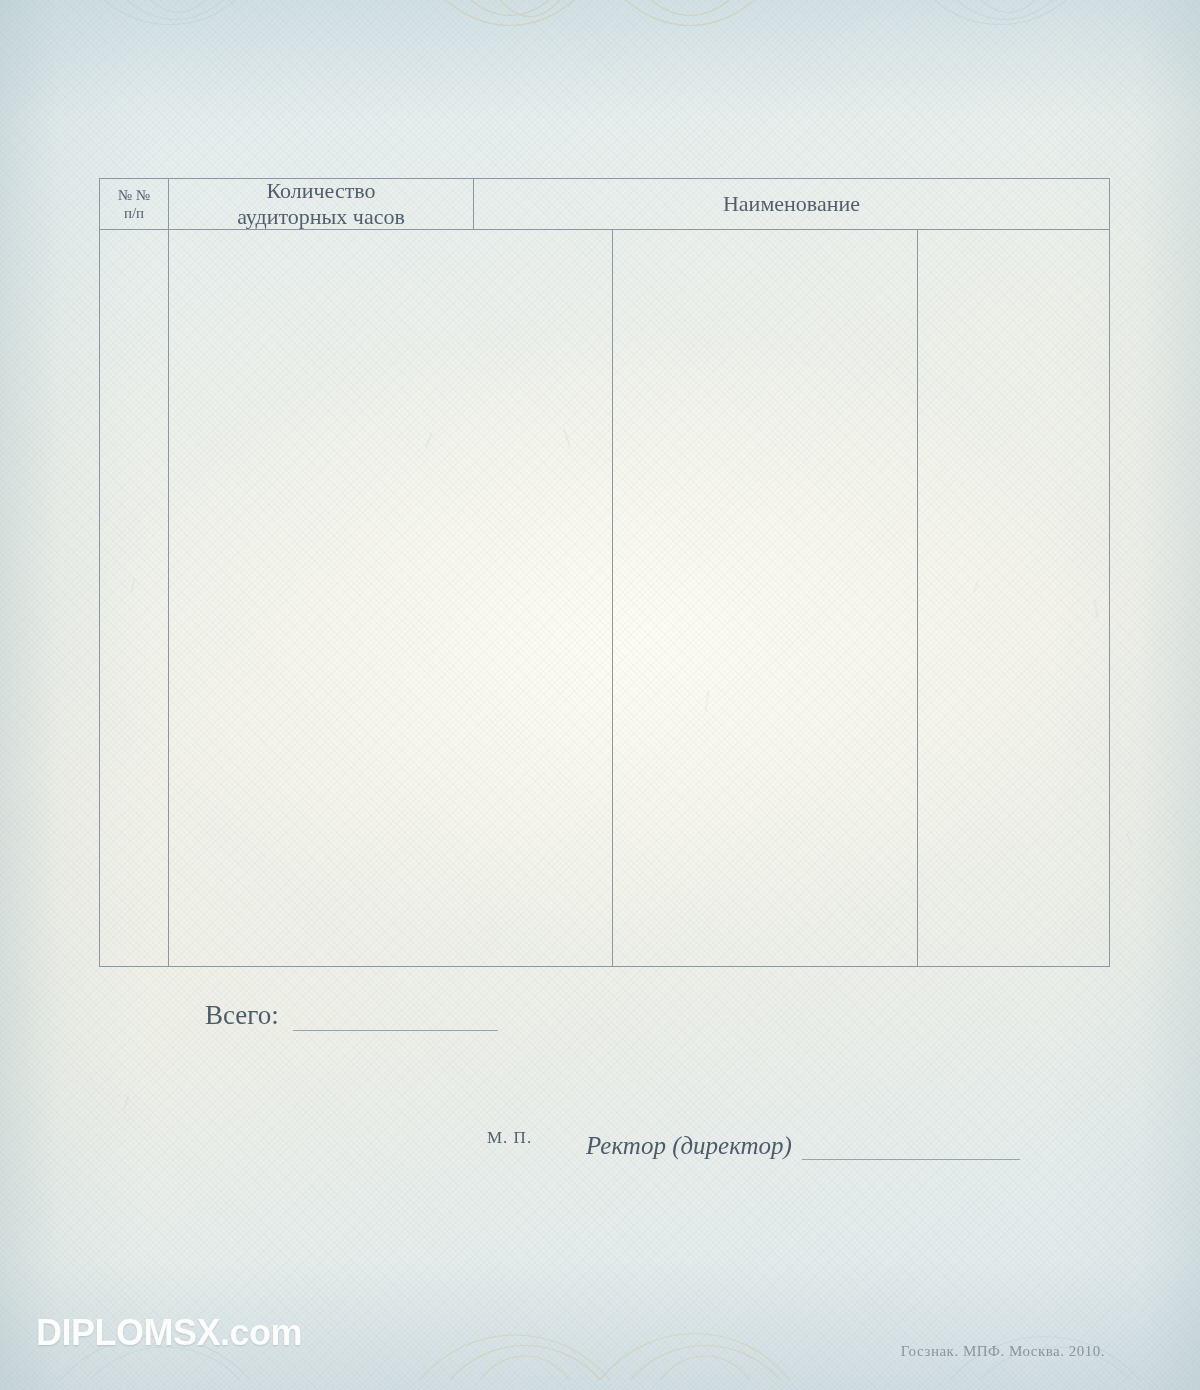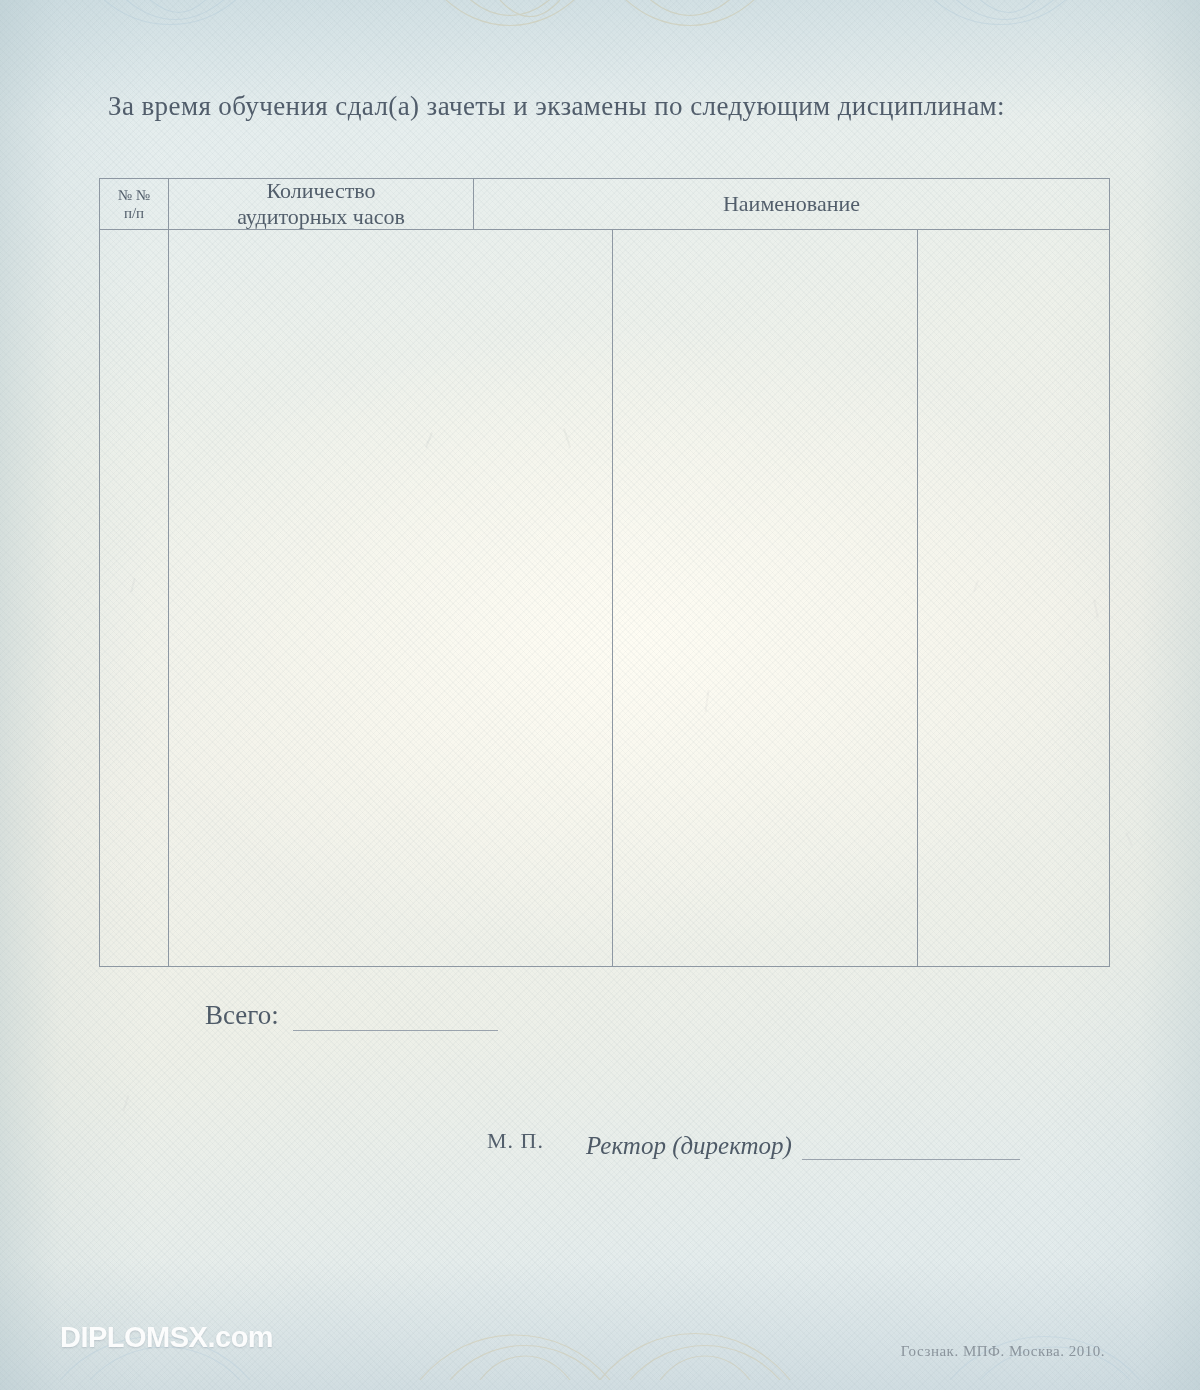--- a/index.html
+++ b/index.html
@@ -115,21 +115,21 @@
   .total-line {
     width: 205px;
     border-bottom: 1px solid #9aa3ad;
     height: 22px;
   }
 
   .mp {
     position: absolute;
     left: 487px;
     top: 1128px;
-    font-size: 22px;
+    font-size: 17px;
     letter-spacing: 1px;
     color: #535f6c;
   }
   .sig {
     position: absolute;
     display: flex;
     align-items: flex-end;
     gap: 10px;
     margin-top: 44px;
   }
@@ -152,24 +152,24 @@
     position: absolute;
     right: 95px;
     bottom: 30px;
     font-size: 15px;
     color: #7e8790;
     letter-spacing: 0.5px;
     opacity: 0.85;
   }
   .watermark {
     position: absolute;
-    left: 60px;
+    left: 36px;
     bottom: 36px;
     font-family: "Liberation Sans", sans-serif;
-    font-size: 29px;
+    font-size: 36px;
     font-weight: bold;
     color: #ffffff;
     letter-spacing: -0.5px;
     text-shadow: 0 1px 2px rgba(120,130,140,0.35);
     opacity: 0.92;
   }
   
   .speck { position: absolute; background: rgba(120,130,140,0.25); pointer-events: none; }
 </style>
 </head>
@@ -218,21 +218,20 @@
 
   <div class="speck" style="left:428px;top:432px;width:2px;height:16px;transform:rotate(22deg);opacity:.35"></div>
   <div class="speck" style="left:566px;top:428px;width:2px;height:20px;transform:rotate(-18deg);opacity:.3"></div>
   <div class="speck" style="left:132px;top:578px;width:2px;height:14px;transform:rotate(15deg);opacity:.28"></div>
   <div class="speck" style="left:706px;top:690px;width:2px;height:22px;transform:rotate(8deg);opacity:.25"></div>
   <div class="speck" style="left:1095px;top:600px;width:2px;height:18px;transform:rotate(-12deg);opacity:.25"></div>
   <div class="speck" style="left:975px;top:580px;width:2px;height:12px;transform:rotate(20deg);opacity:.22"></div>
   <div class="speck" style="left:1128px;top:832px;width:2px;height:14px;transform:rotate(-25deg);opacity:.22"></div>
   <div class="speck" style="left:125px;top:1095px;width:2px;height:16px;transform:rotate(18deg);opacity:.25"></div>
 
-  <div class="heading">За время обучения сдал(а) зачеты и экзамены по следующим дисциплинам:</div>
 
   <div class="grid">
     <div class="grid-head">
       <div class="cell col-num">
         <div>
           <div class="cell-num-text">№ №</div>
           <div class="cell-num-text">п/п</div>
         </div>
       </div>
       <div class="cell col-hours">

